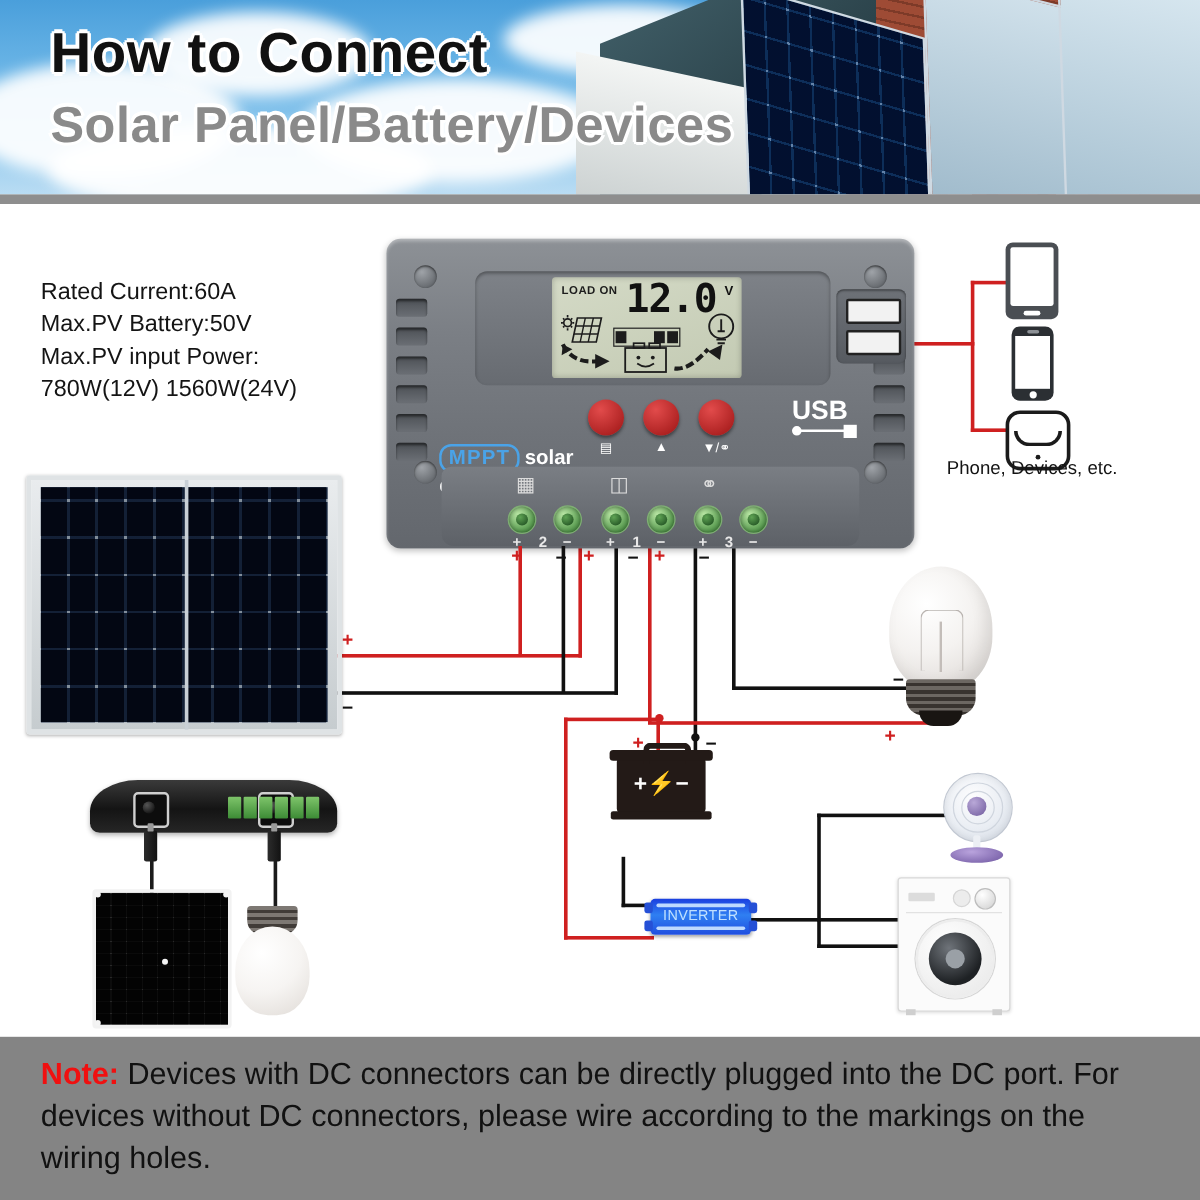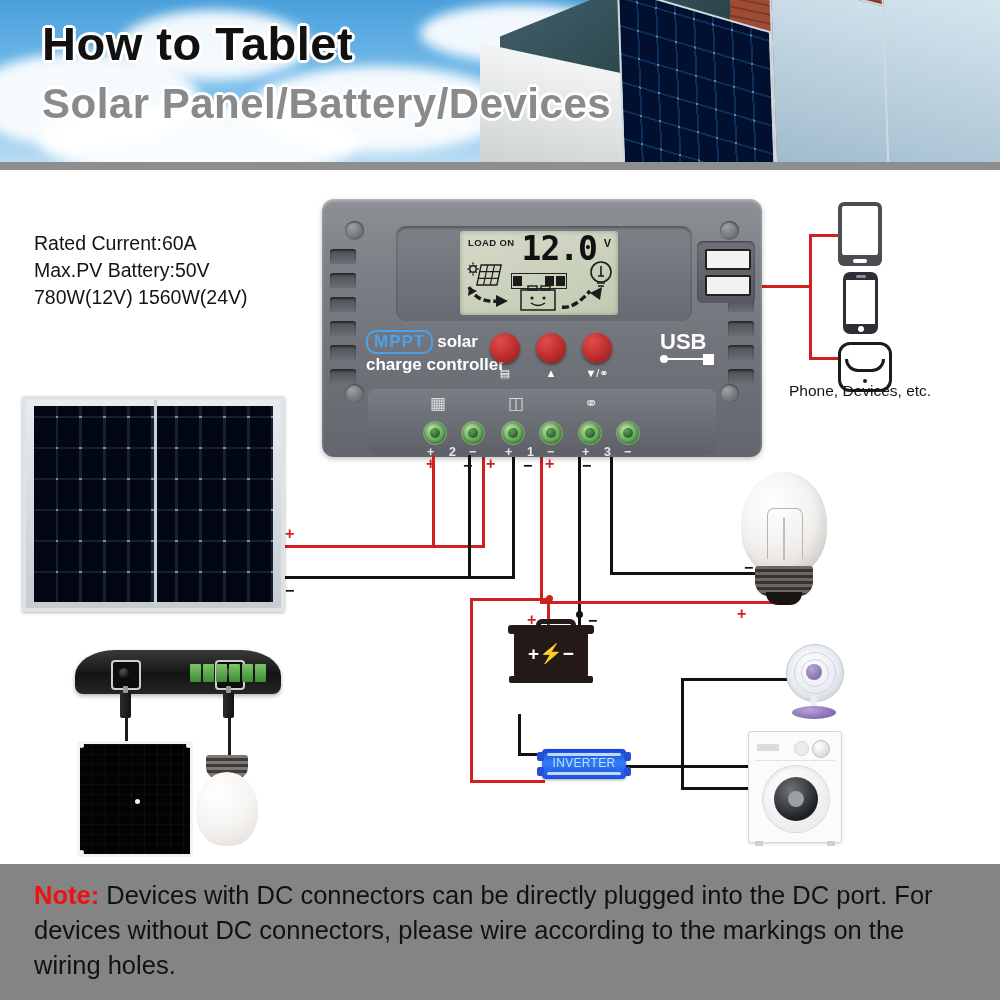--- a/index.html
+++ b/index.html
@@ -68,21 +68,21 @@
     font-family:"DejaVu Sans Mono",monospace;letter-spacing:-1px;}
   .lcd-v{position:absolute;right:7px;top:6px;font-size:11px;font-weight:bold;color:#111;}
   .lcd-bars{position:absolute;left:51px;top:42px;width:54px;height:14px;border:1.5px solid #222;display:flex;}
   .lcd-bars i{flex:1;margin:1.6px .8px;background:transparent;border:0;}
   .lcd-bars i.on{background:#1c1c1c;}
   .usbblk{position:absolute;left:375px;top:42px;width:58px;height:62px;border-radius:6px;
     background:linear-gradient(180deg,#6e7278,#565a60);box-shadow:inset 0 1px 2px rgba(0,0,0,.5);}
   .usbport{position:absolute;left:8px;width:42px;height:17px;background:#f2f2f2;border:2px solid #222;border-radius:2px;}
   .mppt{position:absolute;left:44px;top:131px;color:#fff;}
   .mppt-b{display:inline-block;border:2px solid #4aa3e8;border-radius:10px;color:#4aa3e8;
-    font-weight:bold;font-size:17px;padding:0 6px;letter-spacing:1px;}
+    font-weight:bold;font-size:17px;padding:0 6px;letter-spacing:1px;margin-top:40px;}
   .mppt-s{font-size:17px;font-weight:bold;margin-left:4px;}
   .mppt-2{font-size:17px;font-weight:bold;color:#fff;margin-top:1px;}
   .btn{position:absolute;top:134px;width:30px;height:30px;border-radius:50%;
     background:radial-gradient(circle at 35% 28%,#e24b4b,#9c1414);box-shadow:0 2px 3px rgba(0,0,0,.45);}
   .btnlbl{position:absolute;top:168px;width:34px;text-align:center;color:#fff;font-size:11px;}
   .base{position:absolute;left:46px;top:190px;width:348px;height:66px;border-radius:8px 8px 10px 10px;
     background:linear-gradient(180deg,#7a7e84,#5d6167);}
   .term{position:absolute;top:222px;width:22px;height:22px;border-radius:50%;
     background:radial-gradient(circle at 35% 30%,#b9e6a4,#2f7d2c);border:1px solid #7fae74;
     box-shadow:inset 0 0 4px rgba(0,0,0,.45);}
@@ -221,28 +221,29 @@
     <div class="cloud c6"></div>
     <div class="roof">
       <div class="brick b1"></div>
       <div class="brick b2"></div>
       <div class="gable"></div>
       <div class="wallwht"></div>
       <div class="pv pv1"></div>
       <div class="pv pv2"></div>
       <div class="pv pv3"></div>
     </div>
-    <div class="title1">How to Tablet</div>
+    <div class="title1">How to Connect</div>
     <div class="title2">Solar Panel/Battery/Devices</div>
   </div>
   <div class="hdr-band"></div>
 
   <div class="specs">
     <div>Rated Current:60A</div>
     <div>Max.PV Battery:50V</div>
+    <div>Max.PV input Power:</div>
     <div>780W(12V) 1560W(24V)</div>
   </div>
 
   <div class="wr" style="left:277px;top:545px;width:208px;height:3px;"></div>
   <div class="wr" style="left:482px;top:455px;width:3px;height:93px;"></div>
   <div class="w" style="left:277px;top:576px;width:238px;height:3px;"></div>
   <div class="w" style="left:512px;top:455px;width:3px;height:124px;"></div>
   <div class="pm pp" style="left:285px;top:526px;">+</div>
   <div class="pm mm" style="left:285px;top:583px;">−</div>
 

